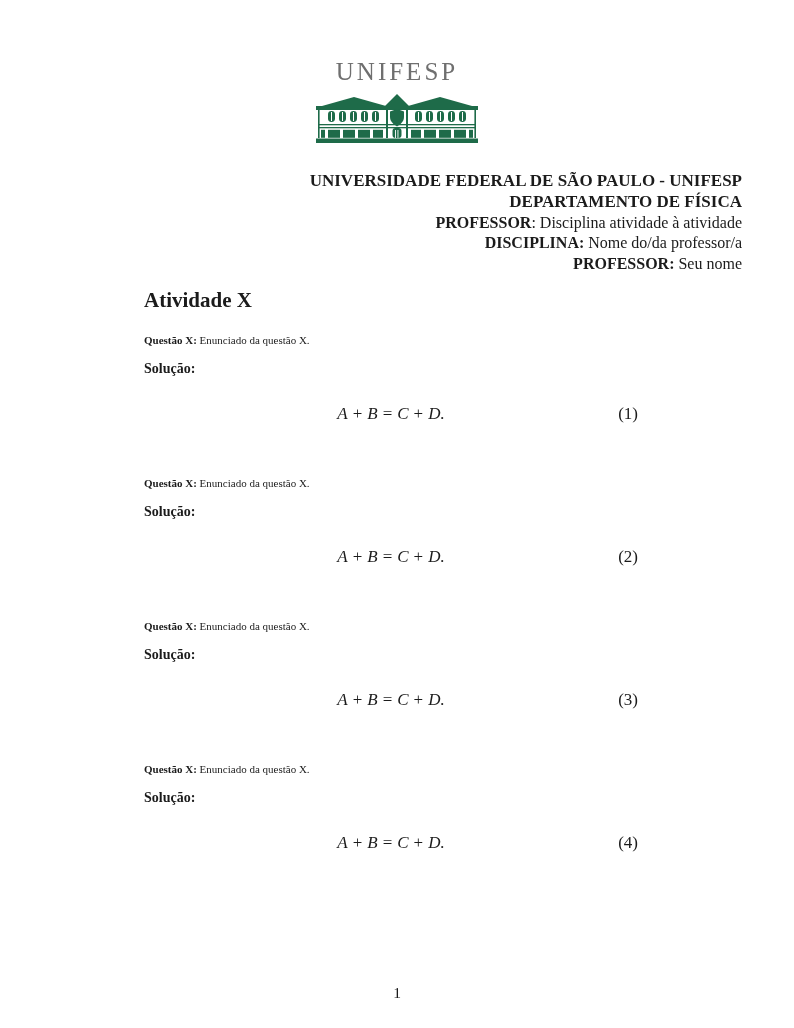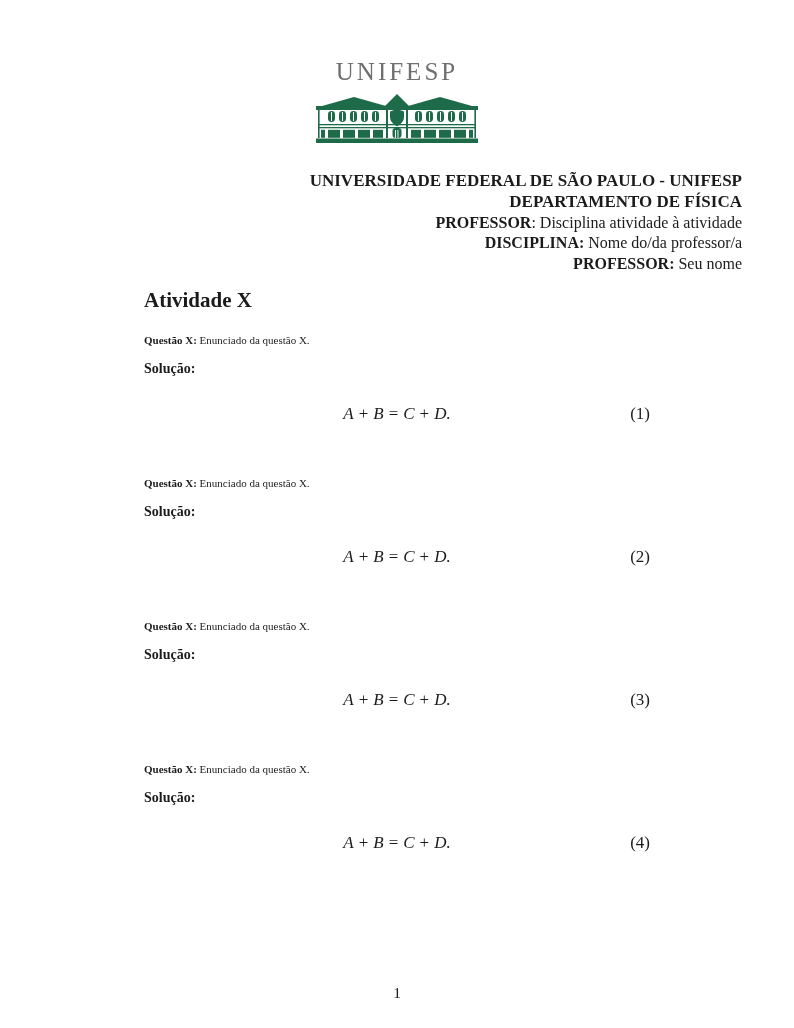--- a/index.html
+++ b/index.html
@@ -47,21 +47,21 @@
     font-weight:bold;
     margin:14px 0 22px 0;
     line-height:1.15;
     font-family:Liberation Serif, serif;
   }
   .qline{font-size:11px;line-height:1.2;margin:0 0 13px 0;}
   .sline{font-size:14px;line-height:1.2;font-weight:bold;margin:0 0 26px 0;}
   .eqrow{
     position:relative;
     height:22px;
-    margin:0 0 52px 0;
+    margin:0 12px 52px 0;
     font-size:17px;
     line-height:22px;
   }
   .equation{display:block;text-align:center;}
   .equation .var{font-style:italic;}
   .equation .op{font-style:normal;margin:0 5px;}
   .eqnum{position:absolute;right:0;top:0;font-style:normal;}
   
   .page-number{
     position:absolute;

